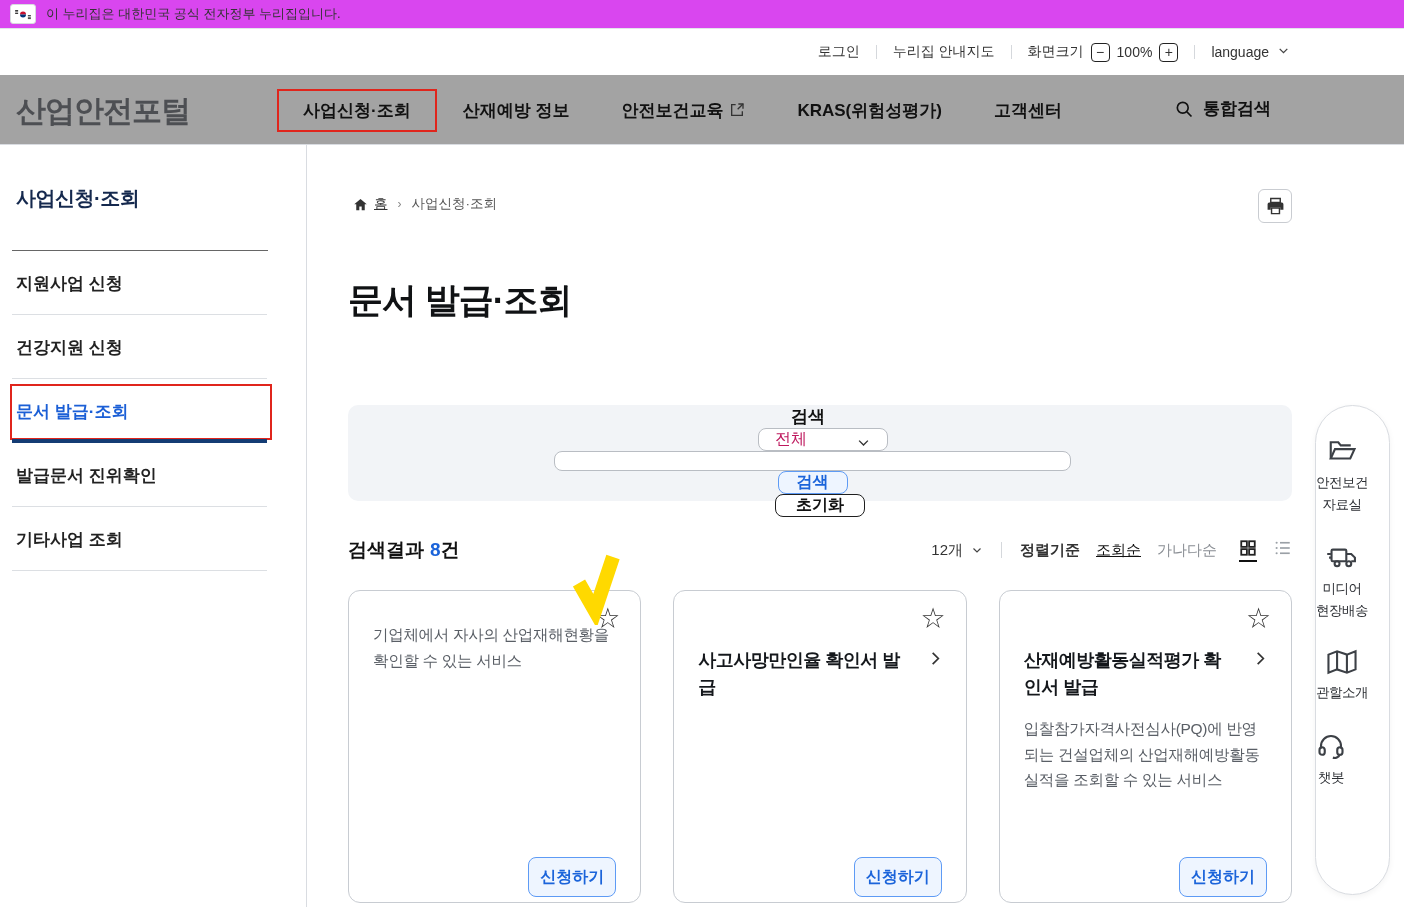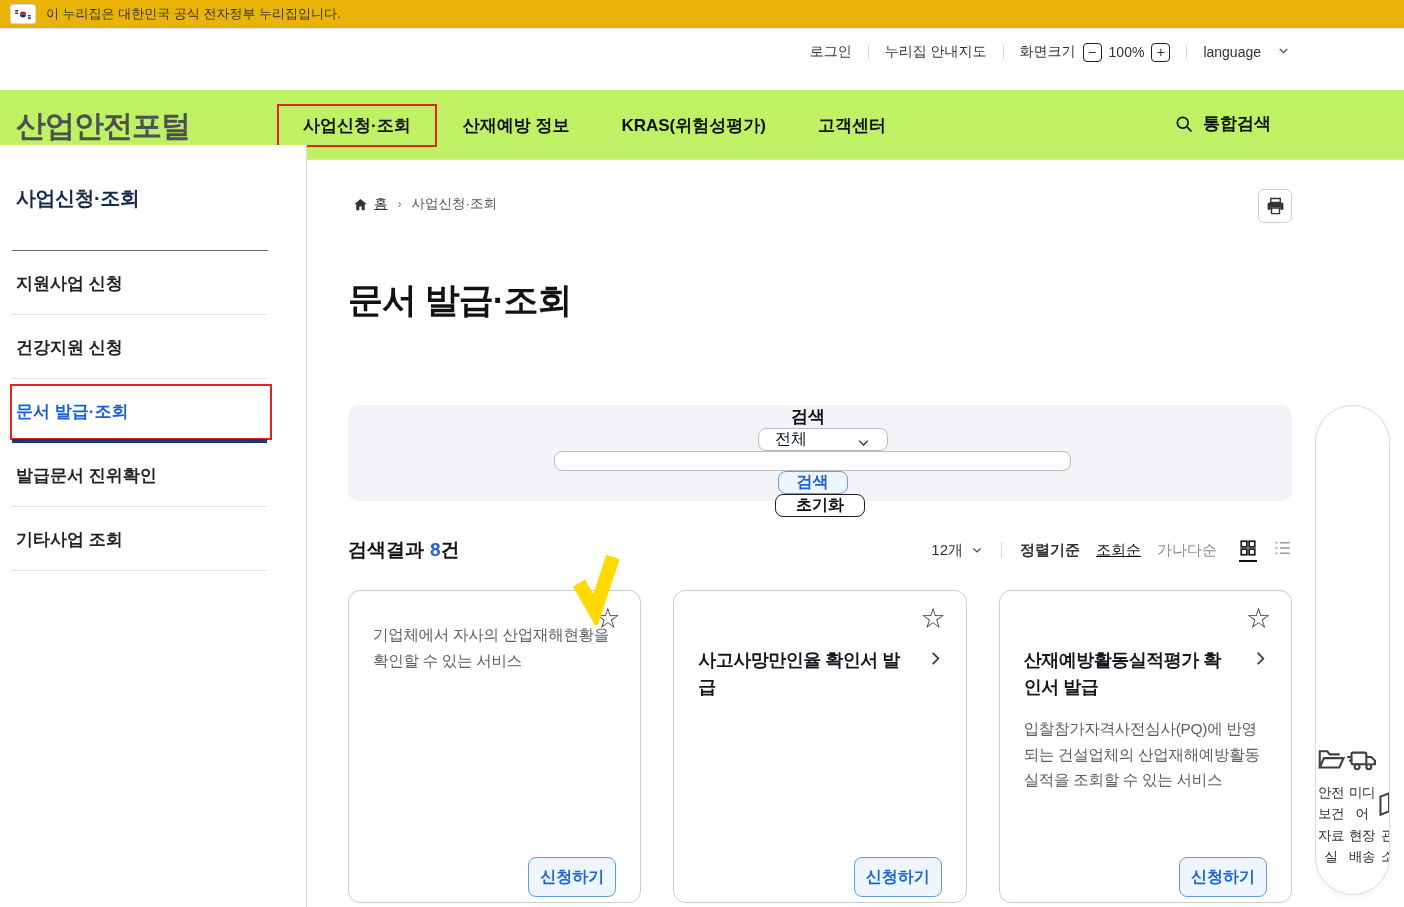--- a/index.html
+++ b/index.html
@@ -1,34 +1,34 @@
 <!DOCTYPE html>
 <html lang="ko"><head>
 <meta charset="utf-8">
 <style>
   * { margin:0; padding:0; box-sizing:border-box; }
   html,body { width:1404px; height:907px; }
   body { font-family:"Liberation Sans","DejaVu Sans",sans-serif; background:#fff; color:#111; overflow:hidden; }
   .page { position:relative; width:1404px; height:907px; background:#fff; overflow:hidden; }
 
   
-  .gov-banner { position:absolute; top:0; left:0; width:1404px; height:29px; background:#eab308; border-bottom:1px solid #e2e5ea; display:flex; align-items:center; padding-left:10px; }
+  .gov-banner { position:absolute; top:0; left:0; width:1404px; height:29px; background:#d946ef; border-bottom:1px solid #e2e5ea; display:flex; align-items:center; padding-left:10px; }
   .flag-box { width:26px; height:20px; background:#fff; border:1px solid #d7dade; border-radius:3px; display:flex; align-items:center; justify-content:center; margin-right:10px; }
   .gov-banner-text { font-size:13px; color:#333; }
 
   
   .utility-bar { position:absolute; top:29px; left:0; width:1404px; height:46px; background:#fff; display:flex; align-items:center; justify-content:flex-end; padding-right:114px; font-size:14px; color:#333; }
   .utility-bar .u-item { padding:0 16px; cursor:pointer; }
   .utility-bar .u-sep { width:1px; height:14px; background:#d5d8dc; }
   .screen-size { display:flex; align-items:center; gap:7px; padding:0 16px; }
   .sz-btn { display:inline-flex; align-items:center; justify-content:center; width:19px; height:19px; border:1.5px solid #222; border-radius:4px; font-size:14px; line-height:1; cursor:pointer; background:#fff; }
-  .lang { display:flex; gap:16px; padding-left:16px; cursor:pointer; }
-
-  
-  .header { position:absolute; top:90px; left:0; width:1404px; height:70px; background:#bef264; border-bottom:1px solid #d9dce1; }
+  .lang { display:flex; gap:8px; padding-left:16px; cursor:pointer; }
+
+  
+  .header { position:absolute; top:75px; left:0; width:1404px; height:70px; background:#a3a3a3; border-bottom:1px solid #d9dce1; }
   .logo { position:absolute; left:16px; top:16px; font-size:30px; font-weight:bold; color:#4d4f53; letter-spacing:-1px; cursor:pointer; }
   .gnb { position:absolute; left:277px; top:0; height:70px; display:flex; align-items:center; }
   .gnb-item { display:flex; align-items:center; gap:6px; font-size:17px; font-weight:bold; color:#111; padding:10px 26px; cursor:pointer; white-space:nowrap; }
   .gnb-item.boxed { outline:2px solid #e0251c; outline-offset:-2px; }
   .total-search { position:absolute; right:133px; top:22px; display:flex; align-items:center; gap:9px; font-size:17px; font-weight:bold; color:#111; cursor:pointer; }
 
   
   .sidebar { position:absolute; top:145px; left:0; width:307px; height:762px; border-right:1px solid #d9dce1; background:#fff; }
   .side-title { margin:40px 16px 0; font-size:20px; font-weight:bold; color:#15294e; letter-spacing:-0.5px; }
   .side-divider { margin:38px 16px 0 12px; border-top:1px solid #666; width:256px; }
@@ -45,21 +45,21 @@
   .breadcrumb .home { display:flex; align-items:center; gap:6px; cursor:pointer; }
   .breadcrumb .home-label { text-decoration:underline; }
   .breadcrumb .bc-arrow { color:#888; font-size:12px; }
   .breadcrumb .bc-current { color:#555; }
   .print-btn { position:absolute; left:951px; top:44px; width:34px; height:34px; border:1px solid #c9ccd1; border-radius:6px; background:#fff; display:flex; align-items:center; justify-content:center; cursor:pointer; }
   .page-title { position:absolute; left:41px; top:132px; font-size:35px; font-weight:800; color:#101214; letter-spacing:-1px; }
 
   
   .search-panel { position:absolute; left:41px; top:260px; width:944px; height:96px; background:#f2f4f7; border-radius:10px; display:flex; align-items:center; padding:0 17px;flex-direction:column; }
   .search-label { font-size:17px; font-weight:bold; color:#111; margin-right:24px; }
-  .select-box { width:130px; height:52px; background:#fff; border:1px solid #b9bdc3; border-radius:8px; display:flex; align-items:flex-end; justify-content:space-between; padding:0 16px; font-size:16px; color:#0f172a; cursor:pointer; margin-right:20px;margin-left:26px; }
+  .select-box { width:130px; height:52px; background:#fff; border:1px solid #b9bdc3; border-radius:8px; display:flex; align-items:flex-end; justify-content:space-between; padding:0 16px; font-size:16px; color:#be185d; cursor:pointer; margin-right:20px;margin-left:26px; }
   .search-input { width:517px; height:52px; background:#fff; border:1px solid #b9bdc3; border-radius:8px; padding:0 16px; font-size:16px; margin-right:15px; outline:none; font-family:inherit; }
   .btn { height:52px; border-radius:8px; font-size:16px; font-weight:bold; display:flex; align-items:center; justify-content:center; cursor:pointer; font-family:inherit; }
   .btn-search { width:70px; background:#eef5ff; border:1px solid #5e9bf5; color:#1b64da; margin-right:15px; }
   .btn-reset { width:90px; background:#fff; border:1.5px solid #1f1f1f; color:#111; }
 
   
   .results-row { position:absolute; left:41px; top:392px; width:944px; display:flex; align-items:center; justify-content:space-between; }
   .results-count { font-size:19px; font-weight:bold; color:#111; }
   .results-count .num { color:#1b64da; margin-left:6px; }
   .view-controls { display:flex; align-items:center; font-size:15px; color:#333; }
@@ -78,21 +78,21 @@
   .card { position:relative; height:313px; background:#fff; border:1px solid #c8ccd2; border-radius:12px; padding:16px 22px 0 24px; }
   .card-star { position:absolute; top:14px; right:20px; font-size:28px; color:#333; line-height:1; cursor:pointer; }
   .card-title-row { display:flex; justify-content:space-between; align-items:flex-start; margin-top:40px; cursor:pointer; }
   .card-title { font-size:18px; font-weight:bold; color:#15181c; line-height:1.5; letter-spacing:-0.5px; width:212px; }
   .card-chevron { margin-top:3px; flex:none; }
   .card-desc { margin-top:15px; font-size:15.5px; color:#5a5f66; line-height:1.65; letter-spacing:-0.3px; }
   .card-btn { position:absolute; right:24px; bottom:5px; width:88px; height:40px; background:#eef5ff; border:1px solid #5e9bf5; border-radius:8px; color:#1b64da; font-size:16px; font-weight:bold; display:flex; align-items:center; justify-content:center; cursor:pointer; font-family:inherit; }
 
   
   .quick-menu { position:absolute; left:1315px; top:405px; width:75px; height:490px; background:#fff; border:1px solid #d9dce1; border-radius:38px; overflow:hidden; box-shadow:0 2px 6px rgba(0,0,0,0.05); display:flex; flex-direction:column; }
-  .qm-items { flex:1; display:flex; flex-direction:row; align-items:flex-end; padding-top:30px; }
+  .qm-items { flex:1; display:flex; flex-direction:column; align-items:flex-start; padding-top:30px;font-family:Liberation Mono, monospace; }
   .qm-item { display:flex; flex-direction:column; align-items:center; margin-bottom:26px; cursor:pointer; }
   .qm-item svg { margin-bottom:7px; }
   .qm-label { font-size:13.5px; color:#2b2e33; line-height:1.6; text-align:center; letter-spacing:-0.5px; }
   .qm-top { height:72px; background:#eef0f3; display:flex; flex-direction:column; align-items:center; justify-content:center; cursor:pointer; gap:2px; }
   .qm-top-label { font-size:15px; color:#222; }
 
   
   .annot { position:absolute; pointer-events:none; }
 </style>
 </head>
@@ -141,20 +141,28 @@
 
   <div class="header">
     <div class="logo">산업안전포털</div>
     <nav class="gnb">
       <span class="gnb-item boxed">
           <span>사업신청·조회</span>
         </span>
       <span class="gnb-item">
           <span>산재예방 정보</span>
         </span>
+      <span class="gnb-item">
+        <span>안전보건교육</span>
+        <svg width="16" height="16" viewBox="0 0 24 24" fill="none" stroke="#333" stroke-width="2">
+            <path d="M10 4H4v16h16v-6"></path>
+            <path d="M13 11l8-8"></path>
+            <path d="M14 3h7v7"></path>
+          </svg>
+      </span>
       <span class="gnb-item">
           <span>KRAS(위험성평가)</span>
         </span>
       <span class="gnb-item">
           <span>고객센터</span>
         </span>
     </nav>
     <span class="total-search">
       <svg width="20" height="20" viewBox="0 0 24 24" fill="none" stroke="#111" stroke-width="2">
           <circle cx="10.5" cy="10.5" r="6.5"></circle>

